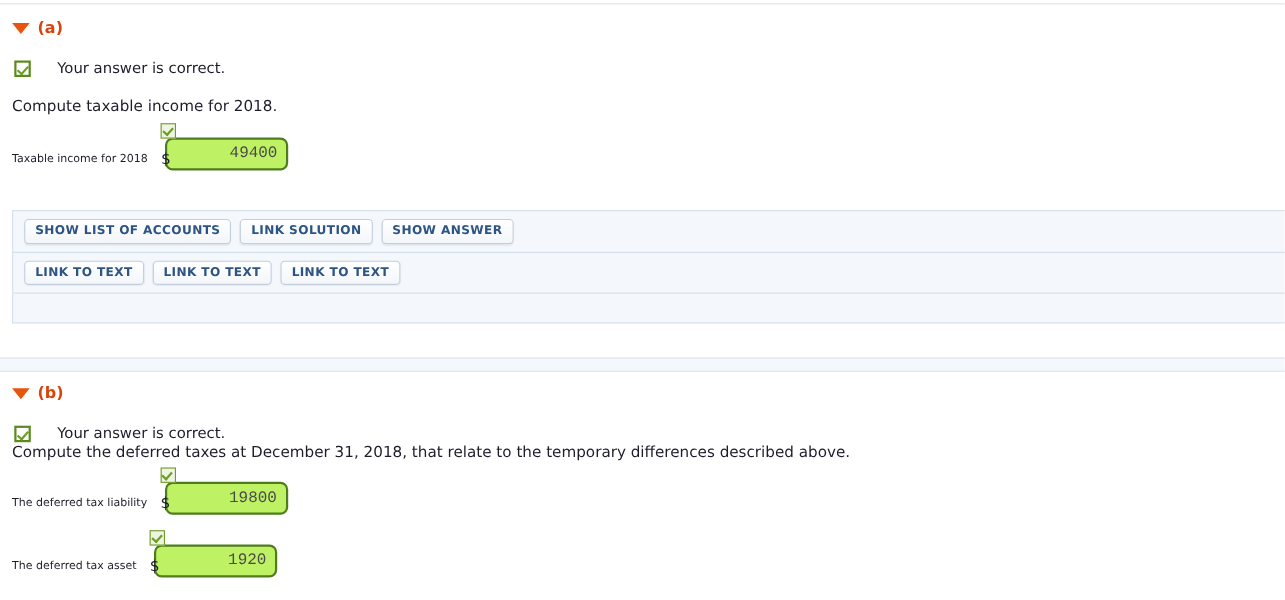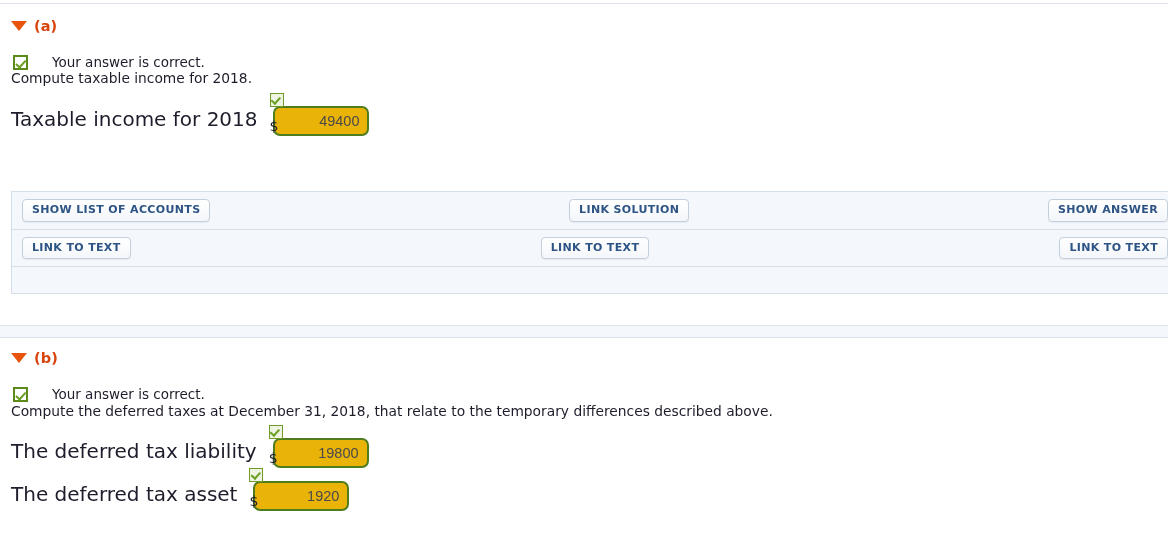--- a/index.html
+++ b/index.html
@@ -87,21 +87,21 @@
     white-space: nowrap;
   }
 
   
   .answer-row {
     display: flex;
     align-items: flex-end;
     padding-left: 11px;
   }
   .answer-label {
-    font-size: 20px;
+    font-size: 10px;
     color: #1d1d2b;
     white-space: nowrap;
     padding-bottom: 5px;
   }
   .field-wrap {
     position: relative;
     display: flex;
     align-items: flex-end;
   }
   .field-badge {
@@ -126,28 +126,28 @@
   .dollar {
     font-size: 14px;
     color: #1d1d2b;
     position: relative;
     z-index: 2;
     line-height: 1;
     padding-bottom: 3px;
     margin-right: -5px;
   }
   .money-field {
-    width: 96px;
+    width: 112px;
     height: 30px;
     box-sizing: border-box;
-    background: #eab308;
+    background: #bef264;
     border: 2.5px solid #4f7d1e;
     border-radius: 7px;
     color: #4a4a4a;
-    font-family: Liberation Sans, sans-serif;
+    font-family: Liberation Mono, monospace;
     font-size: 14.5px;
     text-align: right;
     padding: 0 8px 0 4px;
     outline: none;
   }
 
   
   .btn-panel {
     position: absolute;
     left: 11px;
@@ -157,21 +157,20 @@
     border-bottom: 1px solid #d5dfea;
     border-left: 1px solid #d5dfea;
     box-sizing: border-box;
   }
   .btn-row {
     display: flex;
     align-items: center;
     gap: 8px;
     padding: 7px 0 7px 10px;
     box-sizing: border-box;
-    justify-content: space-between;
   }
   .btn-row.divided { border-top: 1px solid #d5dfea; }
   .btn-row.trailer { height: 27px; border-top: 1px solid #d5dfea; padding: 0; }
   .ui-btn {
     font-family: "DejaVu Sans", "Liberation Sans", sans-serif;
     font-size: 11px;
     font-weight: bold;
     letter-spacing: .35px;
     color: #2d5484;
     background: linear-gradient(to bottom, #ffffff 0%, #f3f6fa 100%);
@@ -205,21 +204,21 @@
   <div class="part-header">
     <span class="tri"></span>
     <span class="part-label">(a)</span>
   </div>
 
   <div class="correct-row" style="margin-top:18px;">
     <span class="chk-box"></span>
     <span class="correct-text">Your answer is correct.</span>
   </div>
 
-  <div class="prompt" style="">Compute taxable income for 2018.</div>
+  <div class="prompt" style="margin-top:19px;">Compute taxable income for 2018.</div>
 
   <div class="answer-row" style="margin-top:20px;">
     <span class="answer-label">Taxable income for 2018</span>
     <span class="field-wrap" style="margin-left:12px;">
       <span class="field-badge"></span>
       <span class="dollar">$</span>
       <input class="money-field" type="text" readonly="" value="49400" style="">
     </span>
   </div>
 
@@ -257,21 +256,21 @@
 
   <div class="answer-row" style="margin-top:19px;">
     <span class="answer-label">The deferred tax liability</span>
     <span class="field-wrap" style="margin-left:12px;">
       <span class="field-badge"></span>
       <span class="dollar">$</span>
       <input class="money-field" type="text" readonly="" value="19800" style="">
     </span>
   </div>
 
-  <div class="answer-row" style="margin-top:13px;">
+  <div class="answer-row" style="margin-top:27px;">
     <span class="answer-label">The deferred tax asset</span>
     <span class="field-wrap" style="margin-left:12px;">
       <span class="field-badge"></span>
       <span class="dollar">$</span>
       <input class="money-field" type="text" readonly="" value="1920" style="">
     </span>
   </div>
 
 </div>
 

